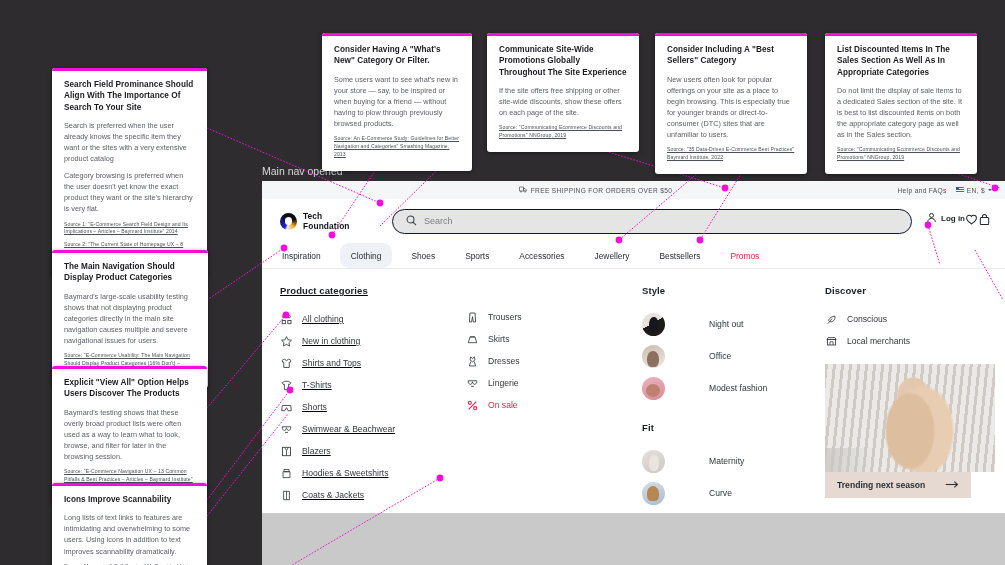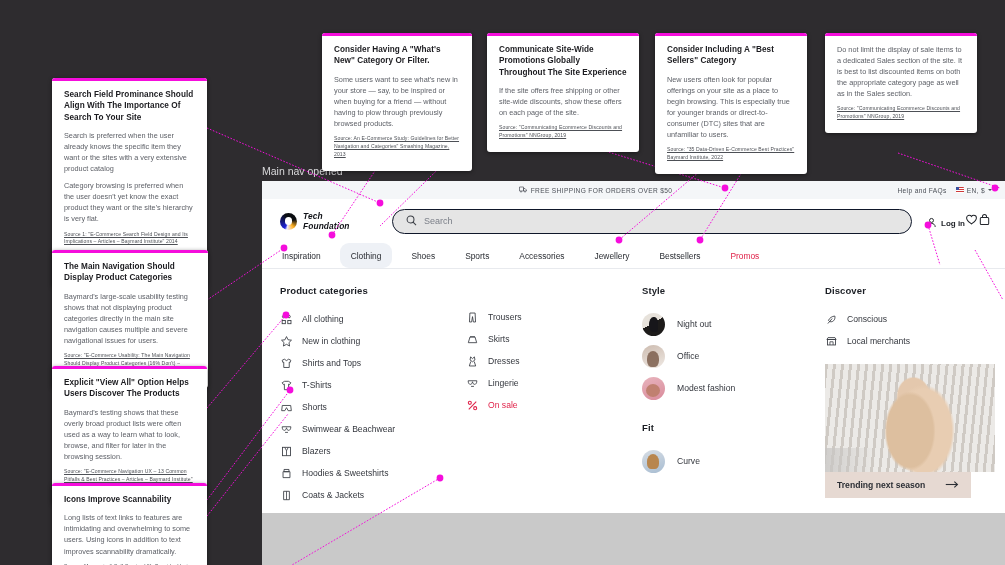--- a/index.html
+++ b/index.html
@@ -108,37 +108,37 @@
   .logo-wrap { display: flex; align-items: center; gap: 6px; width: 108px; flex: none; }
   .logo-mark {
     width: 17px; height: 17px; border-radius: 50%;
     background: conic-gradient(from 210deg, #1f22d9, #0a0c10 35%, #0a0c10 62%, #ffb020 80%, #f0ecff 95%, #1f22d9);
     position: relative;
   }
   .logo-mark::after {
     content: ""; position: absolute; left: 4.6px; top: 4.6px; width: 7.8px; height: 7.8px;
     border-radius: 50%; background: #fff;
   }
-  .logo-text { font-size: 8.4px; font-weight: bold; line-height: 1.22; color: #111318; letter-spacing: .1px; font-style: italic; }
+  .logo-text { font-size: 8.4px; font-weight: bold; line-height: 1.22; color: #111318; letter-spacing: .1px; }
 
   .search-box {
     flex: 1;
     height: 25px;
     margin: 0 14px 0 4px;
     border: 1px solid #0f172a;
     border-radius: 14px;
     display: flex;
     align-items: center;
     gap: 7px;
     padding: 0 13px;
     background: #e5e5e5;
   }
   .search-box .ph { font-size: 9px; color: #7b7f88; }
 
-  .header-actions { display: flex; align-items: flex-end; flex: none; }
+  .header-actions { display: flex; align-items: flex-start; flex: none; }
   .login { display: flex; align-items: center; gap: 4px; font-size: 8px; font-weight: bold; color: #23262c; }
 
   
   .nav-row {
     height: 26px;
     display: flex;
     align-items: stretch;
     padding: 0 14px 0 18px;
     border-bottom: 1px solid #e8eaee;
     background: #fff;
@@ -162,42 +162,42 @@
   }
 
   
   .mega {
     display: flex;
     padding: 16px 14px 0 18px;
     background: #fff;
     height: 244px;
   }
   .mega-col { padding-right: 8px; }
-  .mega-col.c1 { width: 186px; flex: none; }
+  .mega-col.c1 { width: 186px; flex: none; text-decoration: underline; }
   .mega-col.c2 { width: 176px; flex: none; }
   .mega-col.c3 { width: 183px; flex: none; }
   .mega-col.c4 { width: 190px; flex: none; }
   .mega h4 {
     font-size: 9.5px; font-weight: bold; color: #1b1e24; margin-bottom: 12px; letter-spacing: .1px;
   }
   .mega h4.gap { margin-top: 18px; }
   .mlink {
     display: flex; align-items: center; gap: 9px;
     font-size: 8.6px; color: #33363d;
     height: 22px;
   }
   .mlink.sale { color: #e0234a; }
   .mlink .ico { width: 13px; height: 13px; flex: none; display: flex; align-items: center; justify-content: center; }
   .mlink .ico svg { display: block; }
 
   .mthumb { display: flex; align-items: center; gap: 12px; height: 32px; }
   .mthumb .av {
     width: 23px; height: 23px; border-radius: 50%; flex: none; overflow: hidden; position: relative;
   }
-  .mthumb .lbl { font-size: 8.6px; color: #33363d; }
+  .mthumb .lbl { font-size: 8.6px; color: #33363d; margin-left: 32px; }
 
   .av.night { background: linear-gradient(150deg,#e7e2db 0 45%, #1d1b1a 45%); }
   .av.night::after { content:""; position:absolute; left:7px; top:4px; width:9px; height:15px; background:#17161a; border-radius:50% 40% 30% 45%; }
   .av.office { background: linear-gradient(160deg,#cdbcb0,#efe9e4); }
   .av.office::after { content:""; position:absolute; left:5px; top:6px; width:12px; height:16px; background:#7d5e4c; border-radius:50% 50% 40% 40%; opacity:.85; }
   .av.modest { background: linear-gradient(160deg,#e8b4bd,#d98b9b); }
   .av.modest::after { content:""; position:absolute; left:4px; top:7px; width:14px; height:13px; background:#c08070; border-radius:50%; }
   .av.maternity { background: linear-gradient(160deg,#e4e0dc,#cfc8c2); }
   .av.maternity::after { content:""; position:absolute; left:7px; top:5px; width:10px; height:16px; background:#e9e4e0; border-radius:45%; }
   .av.curve { background: linear-gradient(160deg,#d7dde4,#a8bdd2); }
@@ -522,20 +522,24 @@
           <span class="av office"></span>
           <span class="lbl">Office</span>
         </div>
         <div class="mthumb">
           <span class="av modest"></span>
           <span class="lbl">Modest fashion</span>
         </div>
 
         <h4 class="gap">Fit</h4>
         <div class="mthumb">
+          <span class="av maternity"></span>
+          <span class="lbl">Maternity</span>
+        </div>
+        <div class="mthumb">
           <span class="av curve"></span>
           <span class="lbl">Curve</span>
         </div>
       </div>
 
       <div class="mega-col c4">
         <h4>Discover</h4>
         <div class="mlink">
           <span class="ico">
               <svg width="13" height="13" viewBox="0 0 18 18">
@@ -567,21 +571,21 @@
                 </svg>
             </span>
           </div>
         </div>
       </div>
     </div>
 
     <div class="page-body"></div>
   </div>
 
-  <div class="note" style="left:52px; top:78px; width:155px;">
+  <div class="note" style="left:52px; top:68px; width:155px;">
     <h3>Search Field Prominance Should Align With The Importance Of Search To Your Site</h3>
     <p>Search is preferred when the user already knows the specific item they want or the sites with a very extensive product catalog</p>
     <p>Category browsing is preferred when the user doesn't yet know the exact product they want or the site's hierarchy is very flat.</p>
     <span class="src">Source 1: "E-Commerce Search Field Design and Its Implications – Articles – Baymard Institute" 2014</span>
     <span class="src">Source 2: "The Current State of Homepage UX – 8 Common Pitfalls &amp; Best Practices – Articles – Baymard Institute" 2020</span>
   </div>
 
   <div class="note" style="left:52px; top:250px; width:156px;">
     <h3>The Main Navigation Should Display Product Categories</h3>
     <p>Baymard's large-scale usability testing shows that not displaying product categories directly in the main site navigation causes multiple and severe navigational issues for users.</p>
@@ -612,17 +616,18 @@
     <span class="src">Source: "Communicating Ecommerce Discounts and Promotions" NNGroup, 2019</span>
   </div>
 
   <div class="note" style="left:655px; top:33px; width:152px;">
     <h3>Consider Including A "Best Sellers" Category</h3>
     <p>New users often look for popular offerings on your site as a place to begin browsing. This is especially true for younger brands or direct-to-consumer (DTC) sites that are unfamiliar to users.</p>
     <span class="src">Source: "35 Data-Driven E-Commerce Best Practices" Baymard Institute, 2022</span>
   </div>
 
   <div class="note" style="left:825px; top:33px; width:152px;">
+    <h3>List Discounted Items In The Sales Section As Well As In Appropriate Categories</h3>
     <p>Do not limit the display of sale items to a dedicated Sales section of the site. It is best to list discounted items on both the appropriate category page as well as in the Sales section.</p>
     <span class="src">Source: "Communicating Ecommerce Discounts and Promotions" NNGroup, 2019</span>
   </div>
 
 </div>
 
 </body></html>

